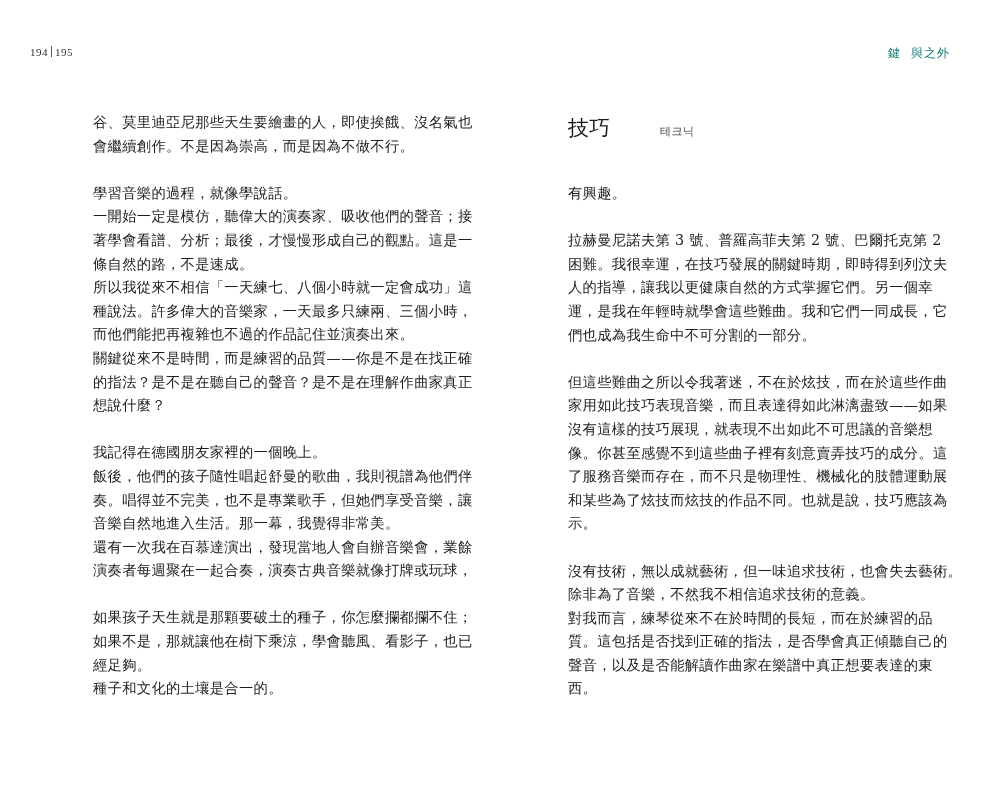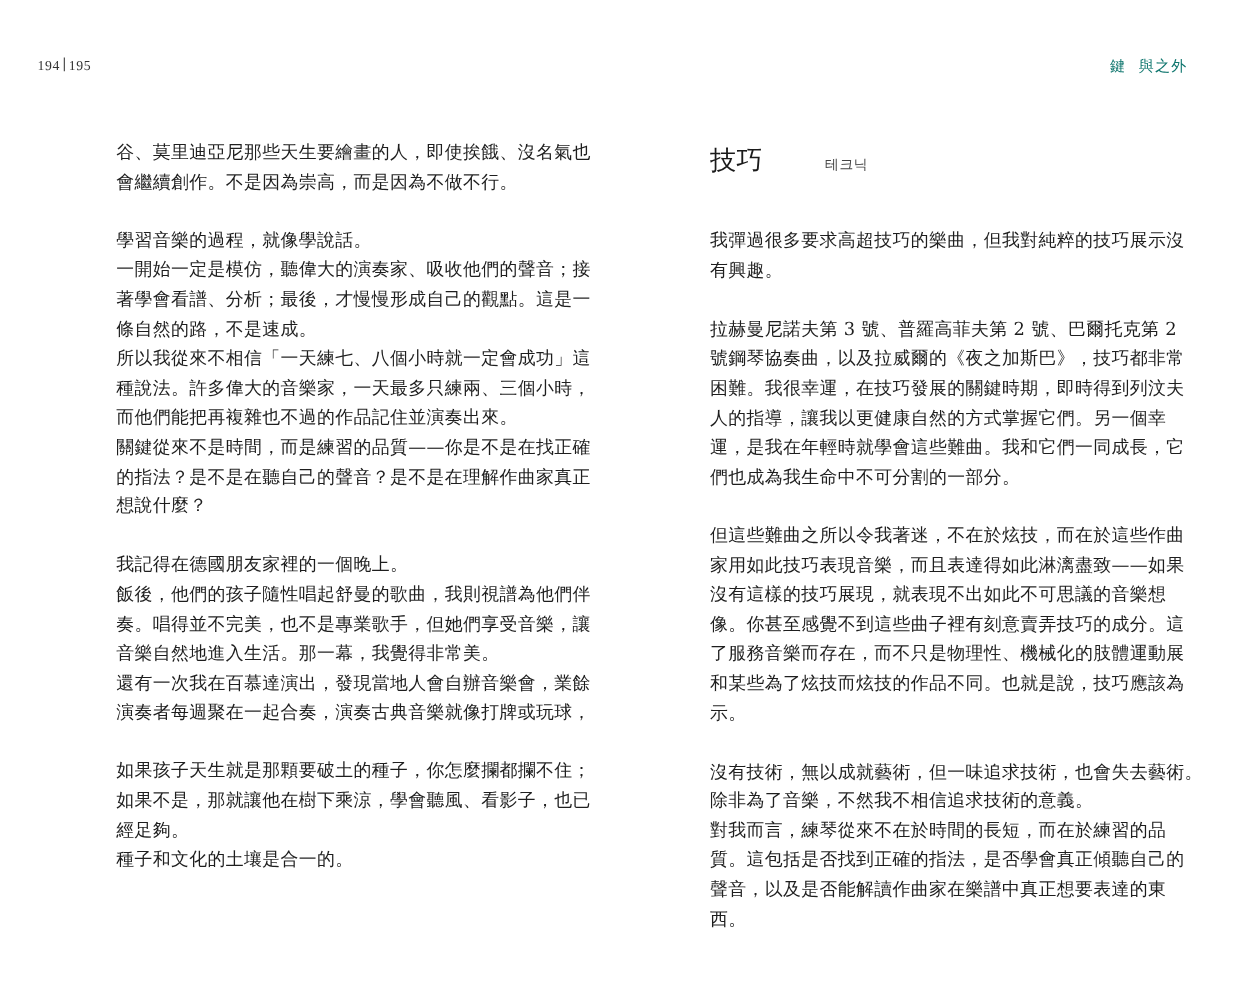--- a/index.html
+++ b/index.html
@@ -80,27 +80,25 @@
       </div>
     </div>
 </div>
 
 <div class="page page-right">
   <div class="chapter-title">
     <span>技巧</span><span class="ko">테크닉</span>
   </div>
   <div class="col" id="right-col">
       <div>
-        <p class="line">我彈過很多要求高超技巧的樂曲，但我對純粹的技巧展示沒</p>
         <p class="line">有興趣。</p>
       </div>
       <div class="blank"></div>
       <div>
         <p class="line">拉赫曼尼諾夫第 3 號、普羅高菲夫第 2 號、巴爾托克第 2</p>
-        <p class="line">號鋼琴協奏曲，以及拉威爾的《夜之加斯巴》，技巧都非常</p>
         <p class="line">困難。我很幸運，在技巧發展的關鍵時期，即時得到列汶夫</p>
         <p class="line">人的指導，讓我以更健康自然的方式掌握它們。另一個幸</p>
         <p class="line">運，是我在年輕時就學會這些難曲。我和它們一同成長，它</p>
         <p class="line">們也成為我生命中不可分割的一部分。</p>
       </div>
       <div class="blank"></div>
       <div>
         <p class="line">但這些難曲之所以令我著迷，不在於炫技，而在於這些作曲</p>
         <p class="line">家用如此技巧表現音樂，而且表達得如此淋漓盡致——如果</p>
         <p class="line">沒有這樣的技巧展現，就表現不出如此不可思議的音樂想</p>

